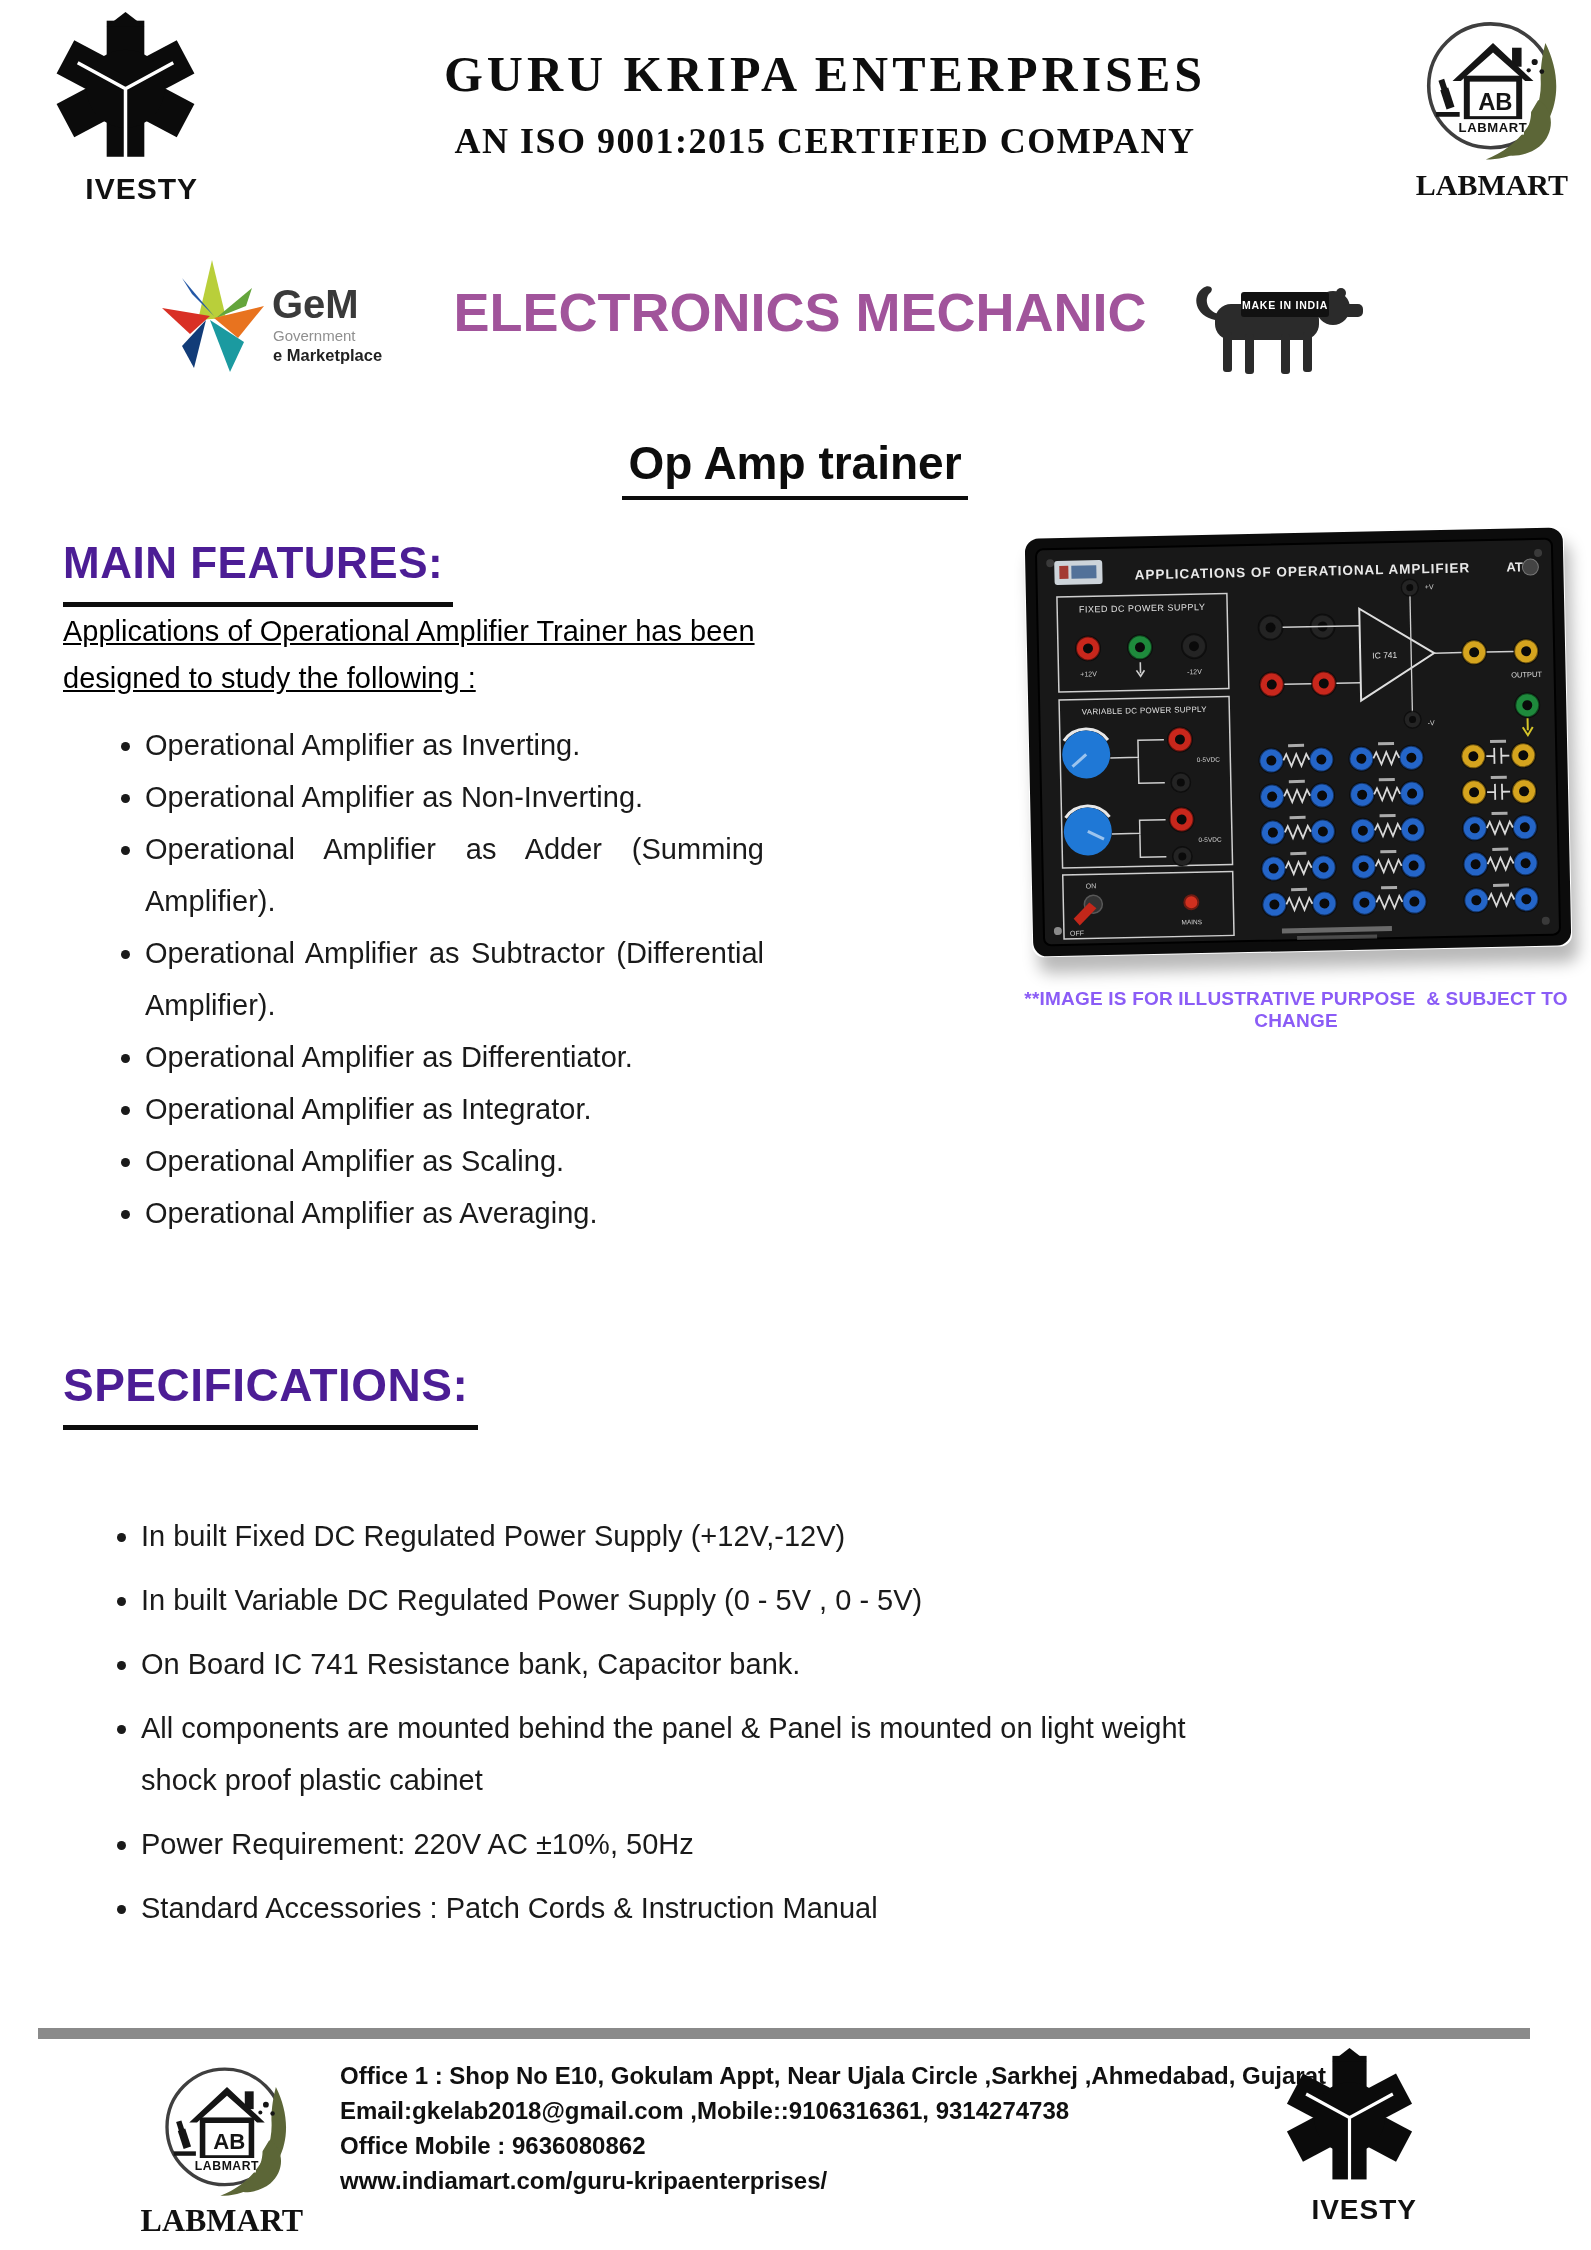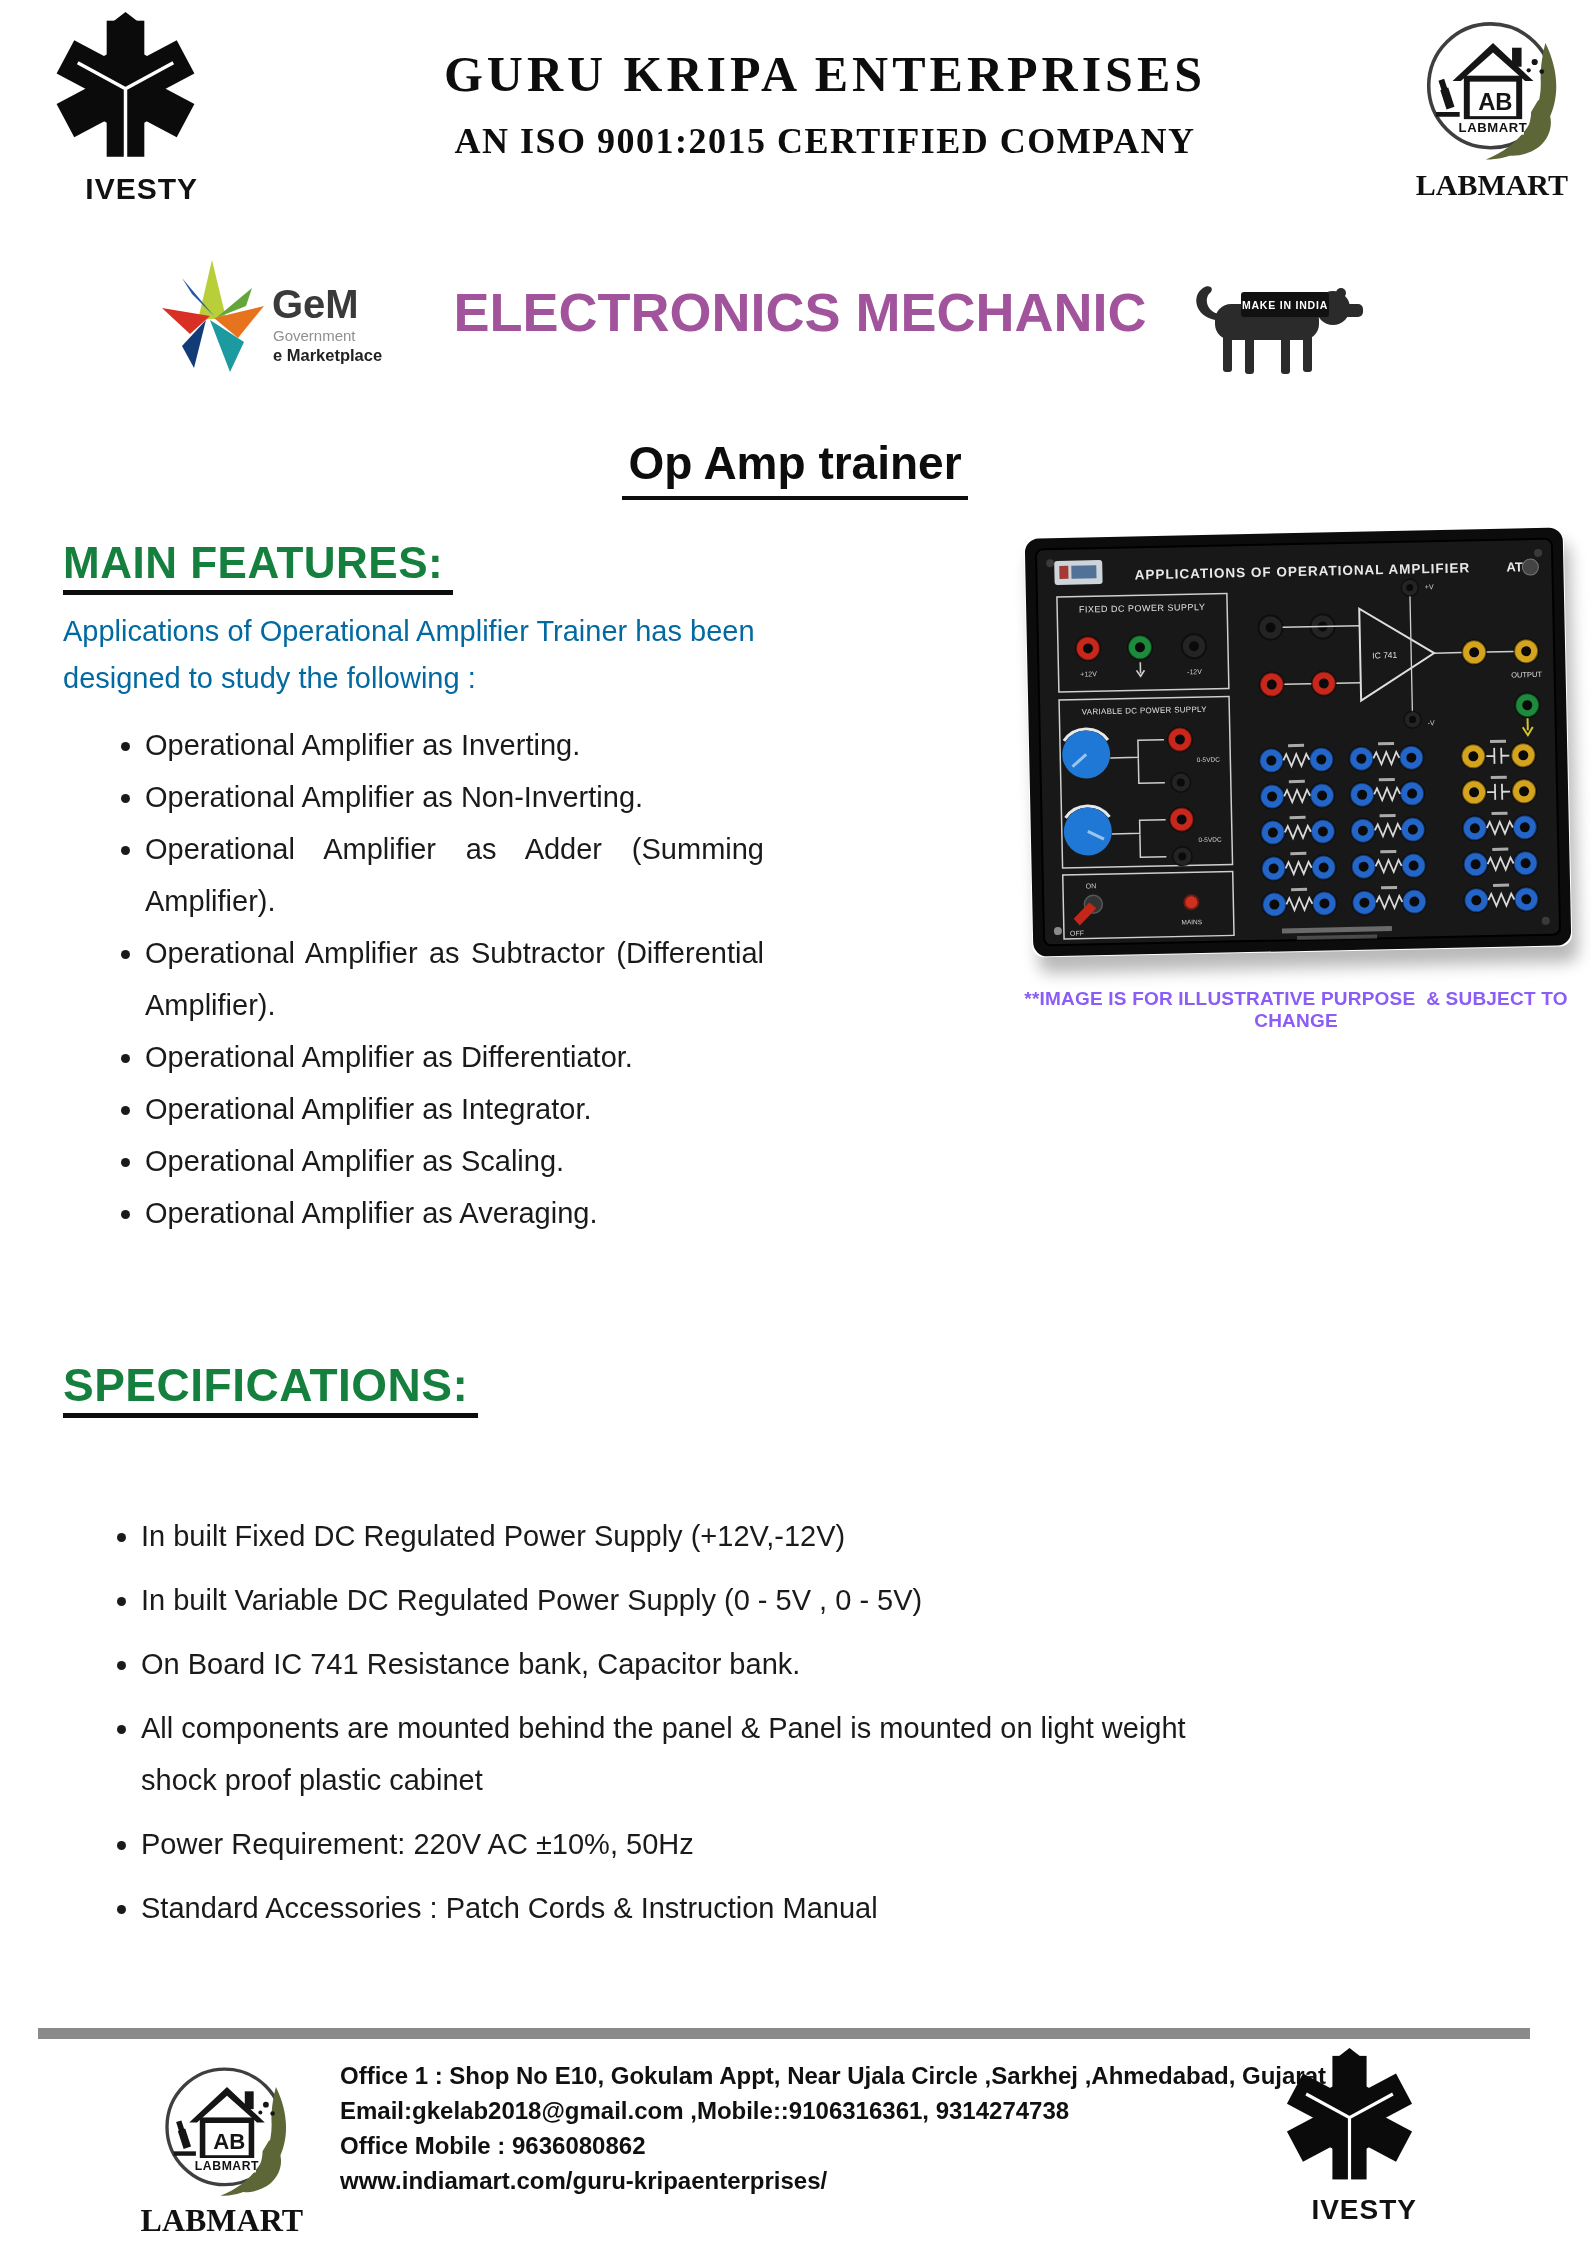--- a/index.html
+++ b/index.html
@@ -24,26 +24,26 @@
   .category-title{left:420px;top:284px;width:760px;text-align:center;font-size:54px;
                   font-weight:bold;line-height:56px;letter-spacing:0;white-space:nowrap;}
   .lion-logo{left:1183px;top:262px;}
 
   
   .product-title-wrap{left:395px;top:438px;width:800px;text-align:center;}
   .product-title{display:inline-block;font-size:46px;font-weight:bold;line-height:50px;
                  color:#0d0d0d;border-bottom:4px solid #0d0d0d;padding:0 6px 8px 6px;}
 
   
-  .section-heading{font-size:44px;font-weight:bold;color:#15803d;line-height:46px;
-                   border-bottom:5px solid #0d0d0d;padding:0 10px 4px 0;display:inline-block;letter-spacing:0.5px;}
+  .section-heading{font-size:44px;font-weight:bold;color:#4c1d95;line-height:46px;
+                   border-bottom:5px solid #0d0d0d;padding:0 10px 16px 0;display:inline-block;letter-spacing:0.5px;}
   .mf-heading-wrap{left:63px;top:540px;}
   .spec-heading-wrap{left:63px;top:1350px;margin-top:11px;}
   .spec-heading-wrap .section-heading{font-size:46px;line-height:48px;}
-  .mf-intro{left:63px;top:608px;width:740px;font-size:29px;line-height:47px;color:#0369a1;}
+  .mf-intro{left:63px;top:608px;width:740px;font-size:29px;line-height:47px;color:#000000;text-decoration:underline;}
   ul.feature-list{left:95px;top:703px;width:619px;margin:16px;padding:0 0 0 34px;
                   font-size:29px;line-height:52px;color:#1a1a1a;text-align:justify;}
   ul.feature-list li{margin:0;}
   ul.spec-list{left:95px;top:1498px;width:1144px;margin:0;padding:0 0 0 34px;
                font-size:29px;line-height:52px;color:#1a1a1a;}
   ul.spec-list li{margin:12px;}
 
   
   .trainer{left:1028px;top:532px;width:540px;height:420px;transform:rotate(-1.2deg);
            box-shadow:6px 16px 16px rgba(0,0,0,0.28);border-radius:12px;}

